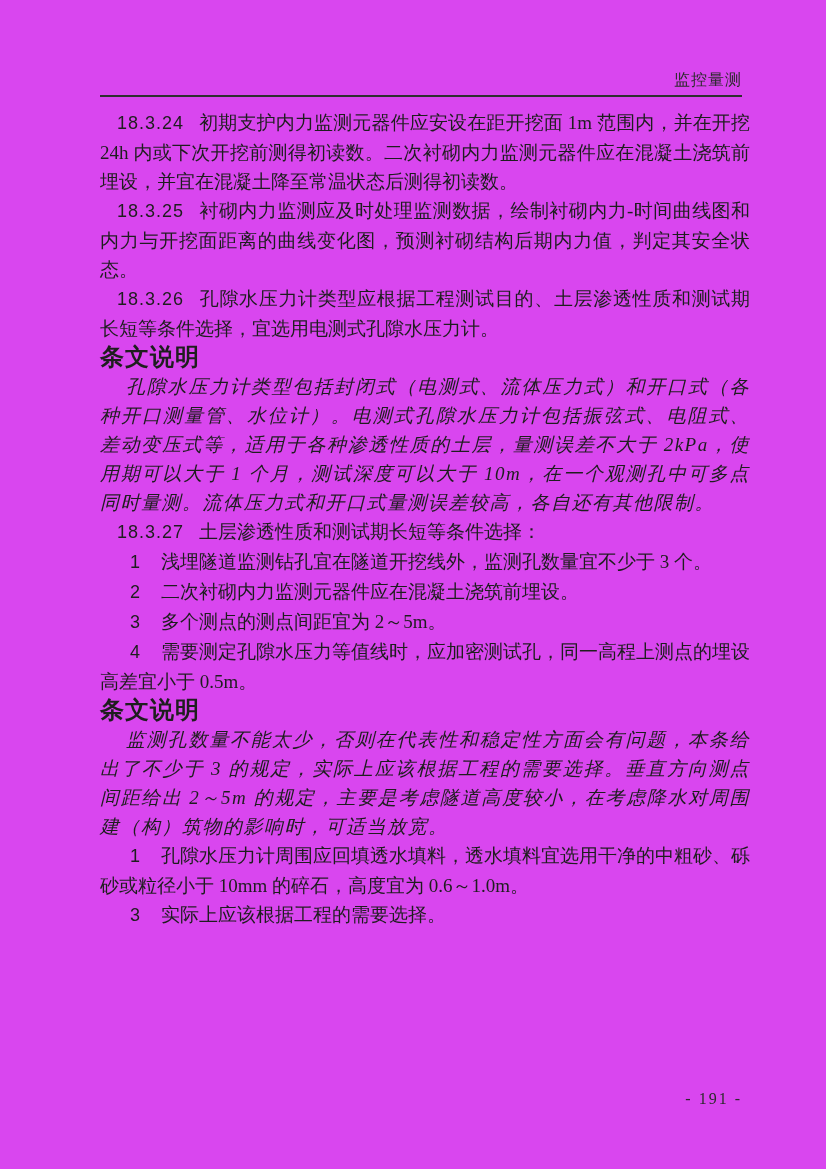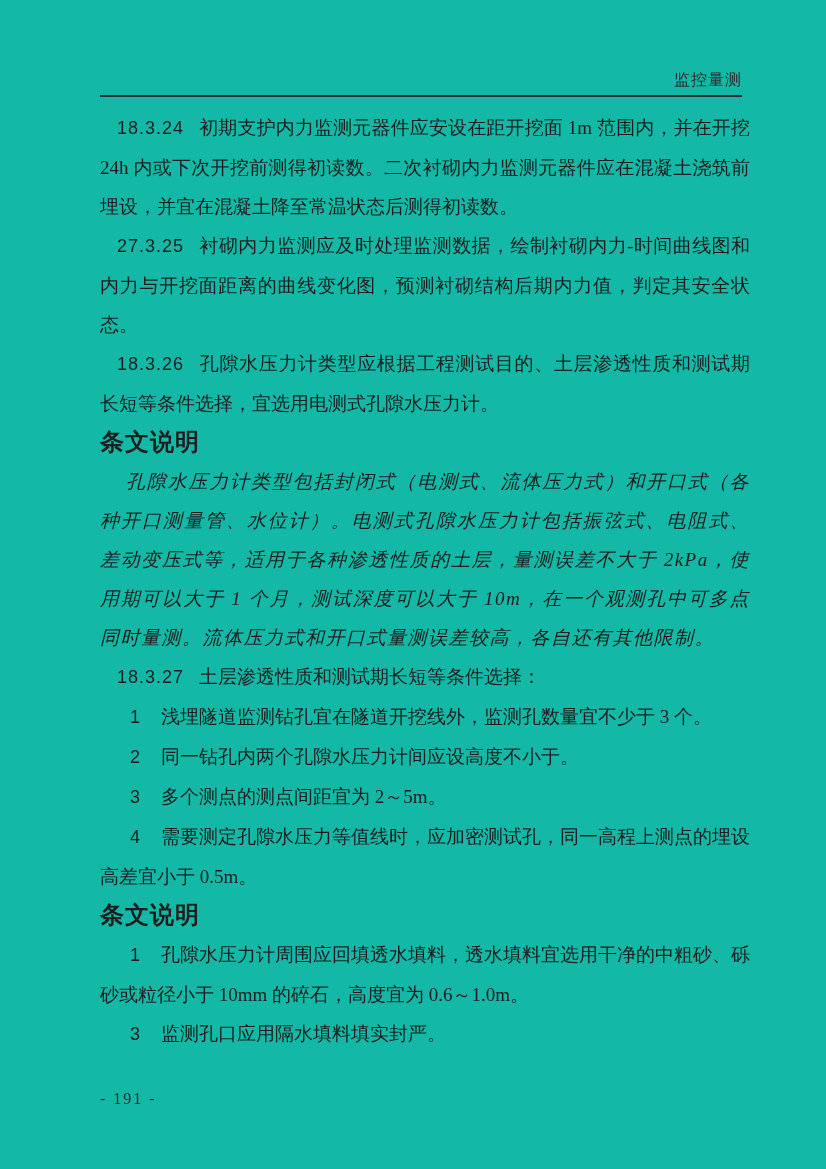--- a/index.html
+++ b/index.html
@@ -1,21 +1,21 @@
 <!DOCTYPE html>
 <html><head>
 <meta charset="utf-8">
 <style>
   html, body { margin: 0; padding: 0; background: #e8e8e8; }
   .page {
     position: relative;
     width: 826px;
     height: 1169px;
     margin: 0 auto;
-    background: #14b8a6;
+    background: #d946ef;
     color: #1e1e1e;
     font-family: "Liberation Serif", "DejaVu Serif", serif;
     overflow: hidden;
   }
   .running-header {
     position: absolute;
     left: 100px;
     right: 84px;
     top: 70px;
     text-align: right;
@@ -25,21 +25,21 @@
     border-bottom: 2px solid #2f2f2f;
     padding-bottom: 4px;
     letter-spacing: 1px;
   }
   .doc-body {
     position: absolute;
     left: 100px;
     right: 76px;
     top: 108px;
     font-size: 19px;
-    line-height: 39px;
+    line-height: 29px;
     text-align: justify;
   }
   .doc-body p { margin: 0; }
   .clause {
     margin-top: 15px;
     text-indent: 17px;
   }
   .clause:first-child { margin-top: 0; }
   .clause-num {
     font-family: "Liberation Sans", "DejaVu Sans", sans-serif;
@@ -64,60 +64,61 @@
     letter-spacing: 1px;
   }
   .exp-body {
     font-style: italic;
     letter-spacing: 1.5px;
     text-indent: 26px;
   }
   .page-footer {
     position: absolute;
     left: 100px;
-    right: 76px;
+    right: 84px;
     top: 1090px;
-    text-align: left;
+    text-align: right;
     font-size: 16px;
     color: #2b2b2b;
     letter-spacing: 2px;
   }
 </style>
 </head>
 <body>
 
 <div class="page">
 
   <div class="running-header">
     <span>监控量测</span>
   </div>
 
   <div class="doc-body">
 
     <p class="clause"><span class="clause-num">18.3.24</span><span>初期支护内力监测元器件应安设在距开挖面 1m 范围内，并在开挖 24h 内或下次开挖前测得初读数。二次衬砌内力监测元器件应在混凝土浇筑前埋设，并宜在混凝土降至常温状态后测得初读数。</span></p>
 
-    <p class="clause"><span class="clause-num">27.3.25</span><span>衬砌内力监测应及时处理监测数据，绘制衬砌内力-时间曲线图和内力与开挖面距离的曲线变化图，预测衬砌结构后期内力值，判定其安全状态。</span></p>
+    <p class="clause"><span class="clause-num">18.3.25</span><span>衬砌内力监测应及时处理监测数据，绘制衬砌内力-时间曲线图和内力与开挖面距离的曲线变化图，预测衬砌结构后期内力值，判定其安全状态。</span></p>
 
     <p class="clause"><span class="clause-num">18.3.26</span><span>孔隙水压力计类型应根据工程测试目的、土层渗透性质和测试期长短等条件选择，宜选用电测式孔隙水压力计。</span></p>
 
     <p class="exp-heading">条文说明</p>
     <p class="exp-body">孔隙水压力计类型包括封闭式（电测式、流体压力式）和开口式（各种开口测量管、水位计）。电测式孔隙水压力计包括振弦式、电阻式、差动变压式等，适用于各种渗透性质的土层，量测误差不大于 2kPa，使用期可以大于 1 个月，测试深度可以大于 10m，在一个观测孔中可多点同时量测。流体压力式和开口式量测误差较高，各自还有其他限制。</p>
 
     <p class="clause"><span class="clause-num">18.3.27</span><span>土层渗透性质和测试期长短等条件选择：</span></p>
 
     <p class="item"><span class="item-num">1</span><span>浅埋隧道监测钻孔宜在隧道开挖线外，监测孔数量宜不少于 3 个。</span></p>
-    <p class="item"><span class="item-num">2</span><span>同一钻孔内两个孔隙水压力计间应设高度不小于。</span></p>
+    <p class="item"><span class="item-num">2</span><span>二次衬砌内力监测元器件应在混凝土浇筑前埋设。</span></p>
     <p class="item"><span class="item-num">3</span><span>多个测点的测点间距宜为 2～5m。</span></p>
     <p class="item"><span class="item-num">4</span><span>需要测定孔隙水压力等值线时，应加密测试孔，同一高程上测点的埋设高差宜小于 0.5m。</span></p>
 
     <p class="exp-heading">条文说明</p>
+    <p class="exp-body">监测孔数量不能太少，否则在代表性和稳定性方面会有问题，本条给出了不少于 3 的规定，实际上应该根据工程的需要选择。垂直方向测点间距给出 2～5m 的规定，主要是考虑隧道高度较小，在考虑降水对周围建（构）筑物的影响时，可适当放宽。</p>
 
 
     <p class="item"><span class="item-num">1</span><span>孔隙水压力计周围应回填透水填料，透水填料宜选用干净的中粗砂、砾砂或粒径小于 10mm 的碎石，高度宜为 0.6～1.0m。</span></p>
-    <p class="item"><span class="item-num">3</span><span>监测孔口应用隔水填料填实封严。</span></p>
+    <p class="item"><span class="item-num">3</span><span>实际上应该根据工程的需要选择。</span></p>
 
   </div>
 
   <div class="page-footer">
     <span>- 191 -</span>
   </div>
 
 </div>
 
 </body></html>

